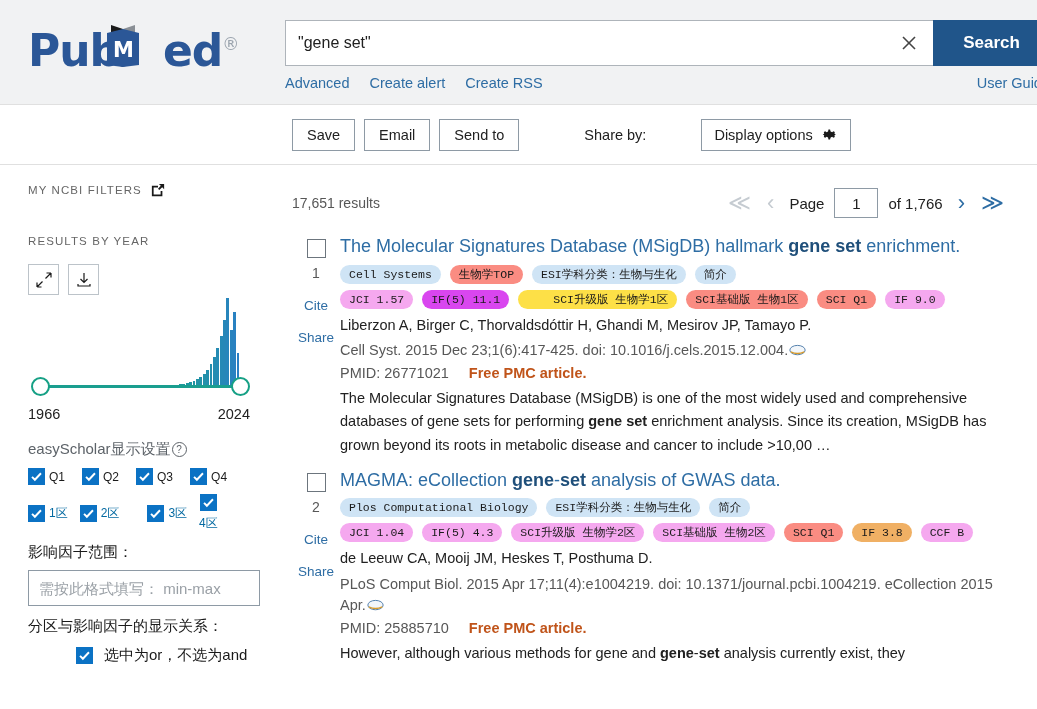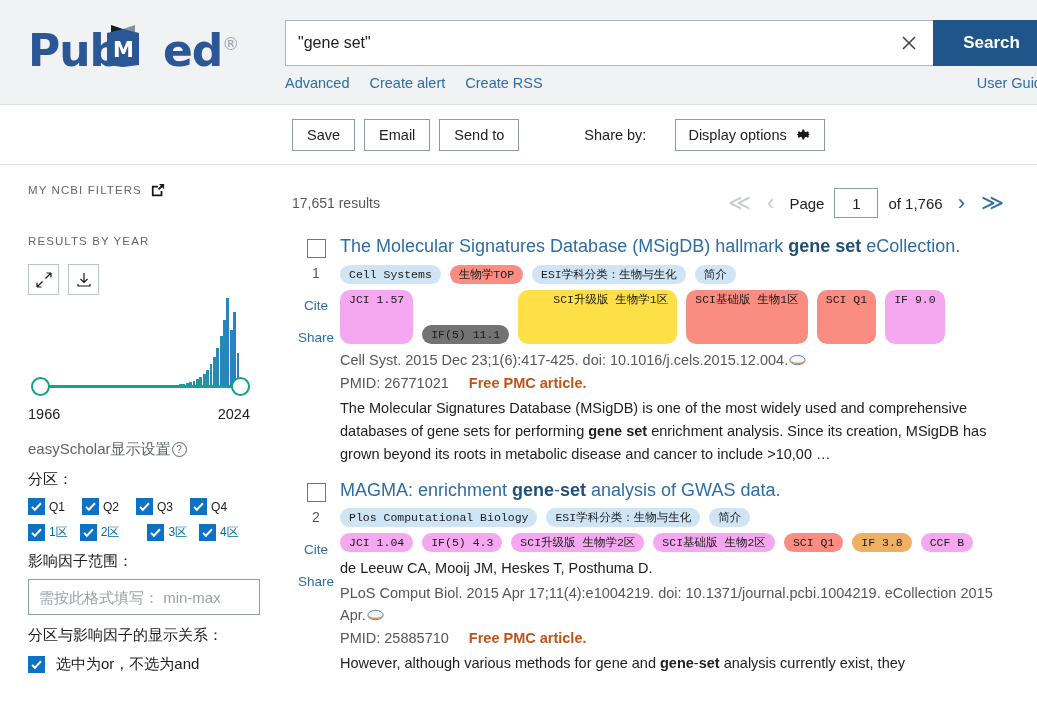--- a/index.html
+++ b/index.html
@@ -91,21 +91,21 @@
   }
   .sortwrap { display: flex; align-items: center; margin-left: 56px; }
   .sortlabel { font-size: 14.5px; color: #212121; margin-right: 9px; }
   .sortsel {
     width: 155px; height: 32px; border: 1px solid #8e9aa5;
     background: #fff; display: flex; align-items: center;
     padding: 0 9px; cursor: pointer; font-size: 14.5px;
     justify-content: space-between;
   }
   .dispbtn {
-    margin-left: 20px; height: 32px; padding: 0 12px;
+    margin-left: 46px; height: 32px; padding: 0 12px;
     border: 1px solid #8e9aa5; background: #fff;
     display: flex; align-items: center; gap: 8px;
     font-size: 14.5px; cursor: pointer;
   }
 
   
   .main { display: flex; height: 543px; }
   .sidebar {
     width: 280px; padding: 18px 0 0 28px;
     flex-shrink: 0; position: relative;
@@ -177,21 +177,21 @@
   .cb-label { font-size: 12px; color: #1a1a1a; }
   .cb-label-cn { font-size: 12px; color: #0369a1; }
   .if-input {
     width: 232px; height: 36px; border: 1px solid #8e9aa5;
     margin-top: 8px; padding: 0 10px; font-size: 15px;
     color: #9aa0a6; background: #fff; outline: none;
     font-family: "Liberation Sans", sans-serif;
   }
   .if-input::placeholder { color: #9aa0a6; }
   .rel-row {
-    display: flex; align-items: center; gap: 11px; margin-top: 10px;
+    display: flex; align-items: center; gap: 11px; margin-top: 10px; margin-left: 48px;
   }
   .rel-label { font-size: 15px; color: #1a1a1a; }
 
   
   .results { flex: 1; padding: 18px 0 0 0; position: relative; }
   .res-head {
     display: flex; align-items: center;
     padding-right: 28px; height: 40px;
   }
   .res-count { font-size: 14px; color: #575757; padding-left: 12px; }
@@ -417,21 +417,20 @@
     <div class="yearlabels">
       <span>1966</span>
       <span>2024</span>
     </div>
 
     <div class="es-title">
       <span>easyScholar显示设置</span>
       <span class="es-help">?</span>
     </div>
 
-    <div class="es-sec">分区：</div>
 
     <div class="cb-row">
       <label class="cb-item">
         <span class="cbox">
             <svg width="13" height="13" viewBox="0 0 16 16">
               <path d="M2.5 8.5l3.5 3.5 7.5-8" stroke="#fff" stroke-width="2.4" fill="none"></path>
             </svg>
           </span>
         <span class="cb-label">Q1</span>
       </label>
@@ -479,21 +478,21 @@
         <span class="cb-label-cn">2区</span>
       </label>
       <label class="cb-item" style="margin-right:12px;padding-left:16px;">
         <span class="cbox">
             <svg width="13" height="13" viewBox="0 0 16 16">
               <path d="M2.5 8.5l3.5 3.5 7.5-8" stroke="#fff" stroke-width="2.4" fill="none"></path>
             </svg>
           </span>
         <span class="cb-label-cn">3区</span>
       </label>
-      <label class="cb-item" style="margin-right:16px;">
+      <label class="cb-item" style="margin-right:16px;flex-direction:column;">
         <span class="cbox">
             <svg width="13" height="13" viewBox="0 0 16 16">
               <path d="M2.5 8.5l3.5 3.5 7.5-8" stroke="#fff" stroke-width="2.4" fill="none"></path>
             </svg>
           </span>
         <span class="cb-label-cn">4区</span>
       </label>
     </div>
 
     <div class="es-sec">影响因子范围：</div>
@@ -527,55 +526,56 @@
 
     <div id="articles-container">
         <div class="article">
           <div class="art-left">
             <div class="art-cbox"></div>
             <div class="art-num">1</div>
             <div class="art-act">Cite</div>
             <div class="art-act">Share</div>
           </div>
           <div class="art-body">
-            <div class="art-title"><span><span>The Molecular Signatures Database (MSigDB) hallmark </span><b>gene set</b><span> eCollection.</span></span></div>
+            <div class="art-title"><span><span>The Molecular Signatures Database (MSigDB) hallmark </span><b>gene set</b><span> enrichment.</span></span></div>
             <div class="badges">
               <span class="badge" style="background: rgb(207, 228, 245);">Cell Systems</span>
               <span class="badge" style="background: rgb(250, 140, 130);">生物学TOP</span>
               <span class="badge" style="background: rgb(207, 228, 245);">ESI学科分类：生物与生化</span>
               <span class="badge" style="background: rgb(207, 228, 245);">简介</span>
             </div>
             <div class="badges">
               <span class="badge" style="background: rgb(245, 168, 239);">JCI 1.57</span>
-              <span class="badge" style="background: #737373; margin-top: 35px;">IF(5) 11.1</span>
+              <span class="badge" style="background: #d946ef;">IF(5) 11.1</span>
               <span class="badge" style="background: #fde047; padding-left: 35px;">SCI升级版 生物学1区</span>
               <span class="badge" style="background: rgb(250, 140, 130);">SCI基础版 生物1区</span>
               <span class="badge" style="background: rgb(250, 140, 130);">SCI Q1</span>
               <span class="badge" style="background: rgb(245, 168, 239);">IF 9.0</span>
             </div>
+            <div class="authors">Liberzon A, Birger C, Thorvaldsdóttir H, Ghandi M, Mesirov JP, Tamayo P.</div>
             <div class="cite-line">Cell Syst. 2015 Dec 23;1(6):417-425. doi: 10.1016/j.cels.2015.12.004.<span class="lens"><svg width="17" height="13" viewBox="0 0 20 15">
                   <ellipse cx="10" cy="7" rx="9" ry="5.5" fill="#f2f6fa" stroke="#4a79a8" stroke-width="1.1"></ellipse>
                   <path d="M2 9 Q10 13 18 9" stroke="#d79a2b" stroke-width="1.6" fill="none"></path>
                 </svg></span></div>
             <div class="pmid-line">
               <span>PMID: 26771021</span>
               <span class="free-pmc">Free PMC article.</span>
             </div>
             <div class="snippet"><span><span>The Molecular Signatures Database (MSigDB) is one of the most widely used and comprehensive databases of gene sets for performing </span><b>gene set</b><span> enrichment analysis. Since its creation, MSigDB has grown beyond its roots in metabolic disease and cancer to include &gt;10,00 …</span></span></div>
           </div>
         </div>
         <div class="article">
           <div class="art-left">
             <div class="art-cbox"></div>
             <div class="art-num">2</div>
             <div class="art-act">Cite</div>
             <div class="art-act">Share</div>
           </div>
           <div class="art-body">
-            <div class="art-title"><span><span>MAGMA: enrichment </span><b>gene</b><span>-</span><b>set</b><span> analysis of GWAS data.</span></span></div>
+            <div class="art-title"><span><span>MAGMA: eCollection </span><b>gene</b><span>-</span><b>set</b><span> analysis of GWAS data.</span></span></div>
             <div class="badges">
               <span class="badge" style="background: rgb(207, 228, 245);">Plos Computational Biology</span>
               <span class="badge" style="background: rgb(207, 228, 245);">ESI学科分类：生物与生化</span>
               <span class="badge" style="background: rgb(207, 228, 245);">简介</span>
             </div>
             <div class="badges">
               <span class="badge" style="background: rgb(245, 168, 239);">JCI 1.04</span>
               <span class="badge" style="background: rgb(245, 168, 239);">IF(5) 4.3</span>
               <span class="badge" style="background: rgb(245, 168, 239);">SCI升级版 生物学2区</span>
               <span class="badge" style="background: rgb(245, 168, 239);">SCI基础版 生物2区</span>

